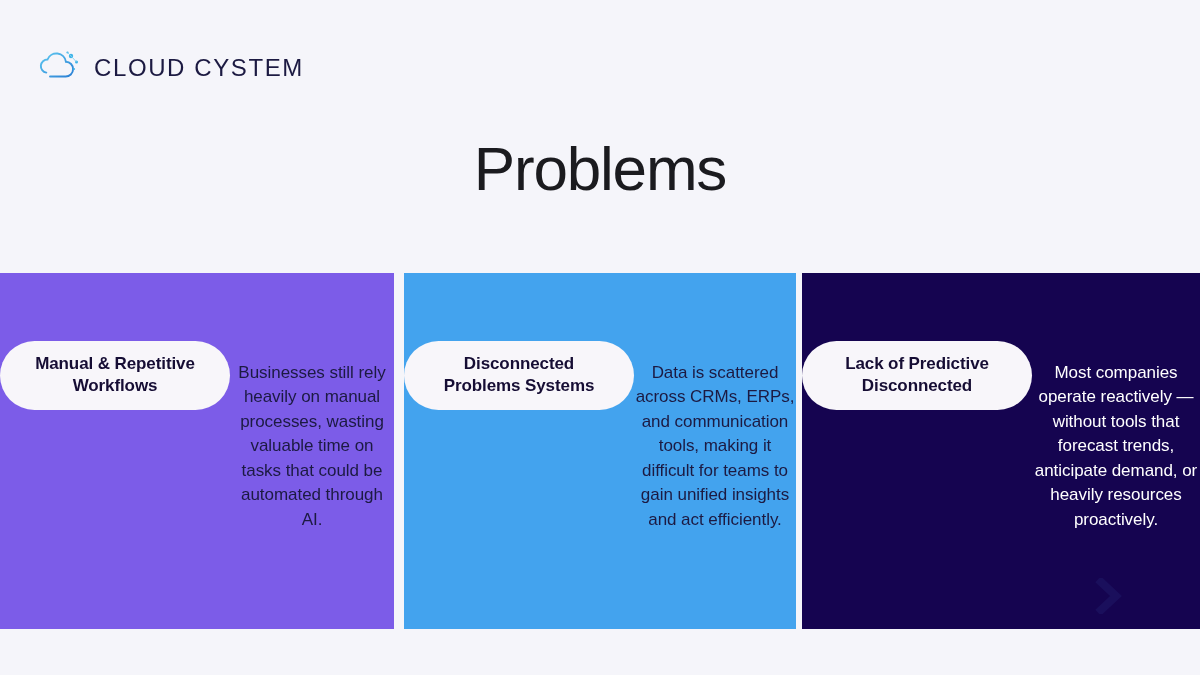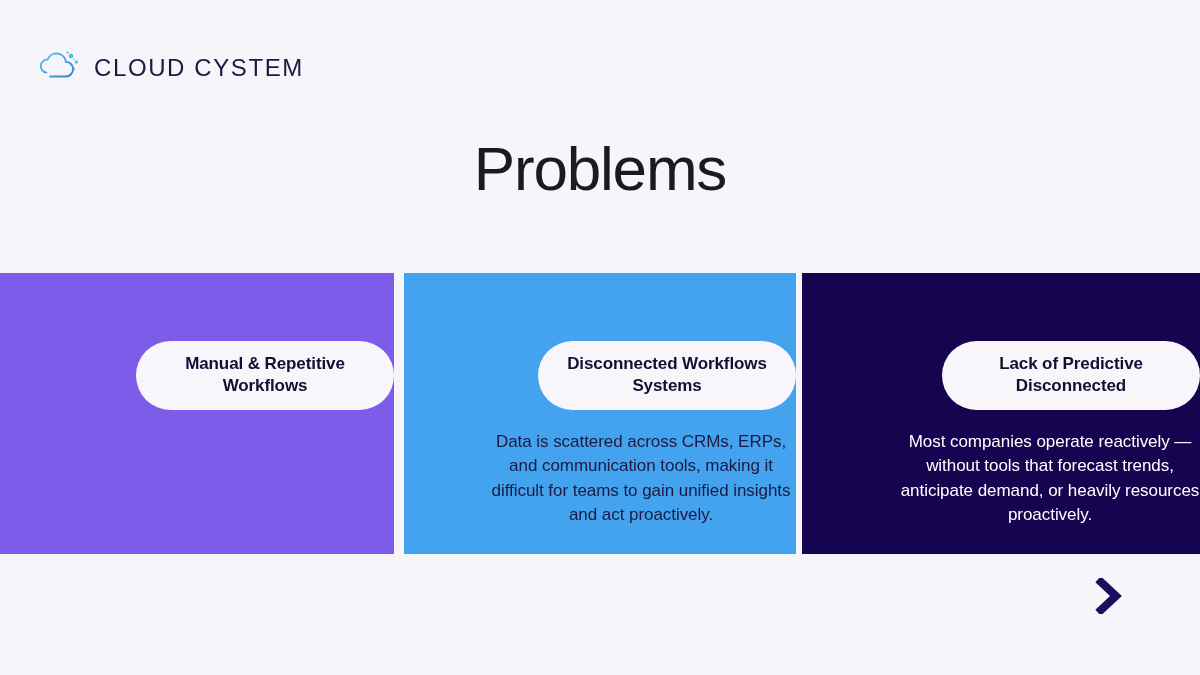--- a/index.html
+++ b/index.html
@@ -45,24 +45,24 @@
   }
 
   
   .cards {
     position:absolute;
     left:0; top:273px;
     width:1200px; height:281px;
   }
   .card {
     position:absolute;
-    top:0; height:281px;
+    top:0; height:356px;
     display:flex;
-    flex-direction:column;
-    align-items:flex-end;
+    flex-direction:row;
+    align-items:flex-start;
     padding-top:68px;
   }
   .card-0 { left:0px;   width:394px; background:#7c5ce8; }
   .card-1 { left:404px; width:392px; background:#43a3ee; }
   .card-2 { left:802px; width:398px; background:#150450; }
 
   .pill {
     background:#f8f6fa;
     border-radius:999px;
     padding:12px 24px;
@@ -136,25 +136,26 @@
     </span>
     <span class="logo-text">CLOUD CYSTEM</span>
   </div>
 
   <h1 class="title">Problems</h1>
 
   <div class="cards">
 
     <div class="card card-0">
       <div class="pill">Manual &amp; Repetitive Workflows</div>
+      <div class="body">Businesses still rely heavily on manual processes, wasting valuable time on tasks that could be automated through AI.</div>
     </div>
 
     <div class="card card-1">
-      <div class="pill">Disconnected Workflows Systems</div>
-      <div class="body">Data is scattered across CRMs, ERPs, and communication tools, making it difficult for teams to gain unified insights and act proactively.</div>
+      <div class="pill">Disconnected Problems Systems</div>
+      <div class="body">Data is scattered across CRMs, ERPs, and communication tools, making it difficult for teams to gain unified insights and act efficiently.</div>
     </div>
 
     <div class="card card-2">
       <div class="pill">Lack of Predictive Disconnected</div>
       <div class="body">Most companies operate reactively — without tools that forecast trends, anticipate demand, or heavily resources proactively.</div>
     </div>
 
   </div>
 
   <div class="next-arrow">

